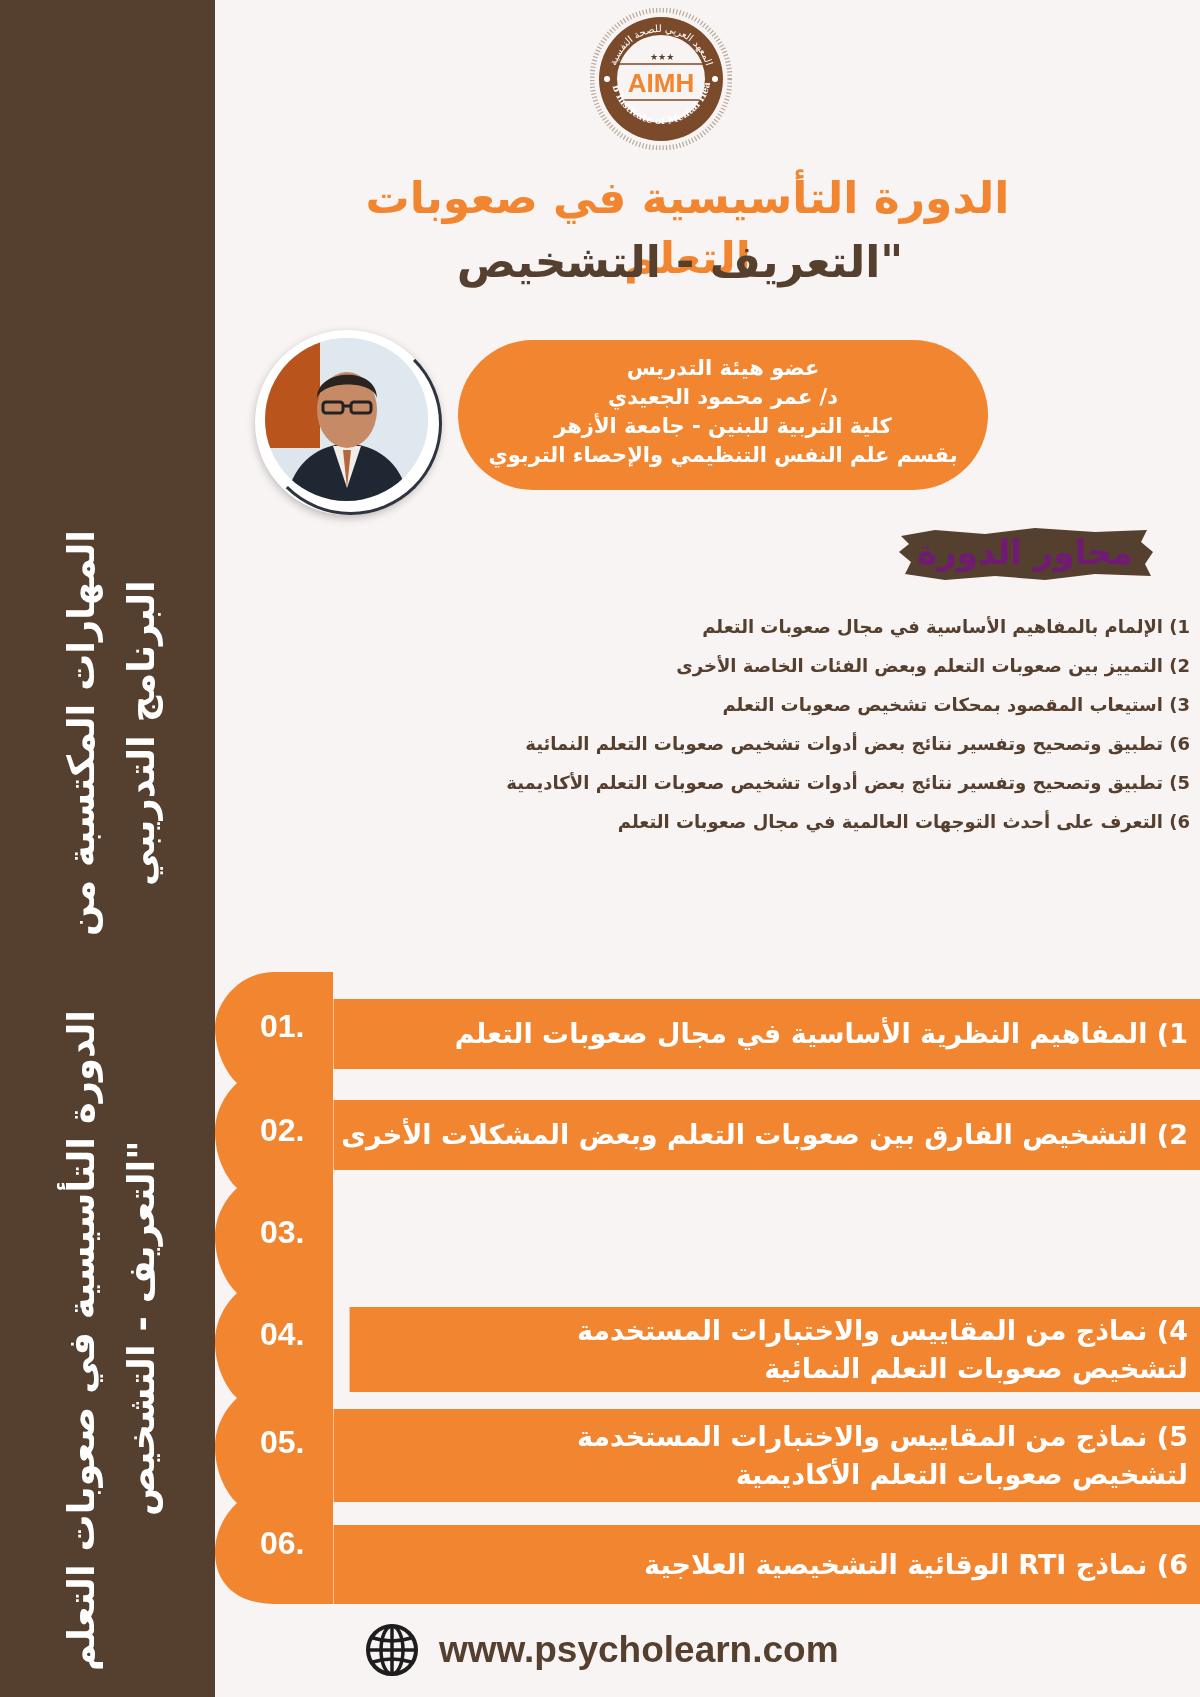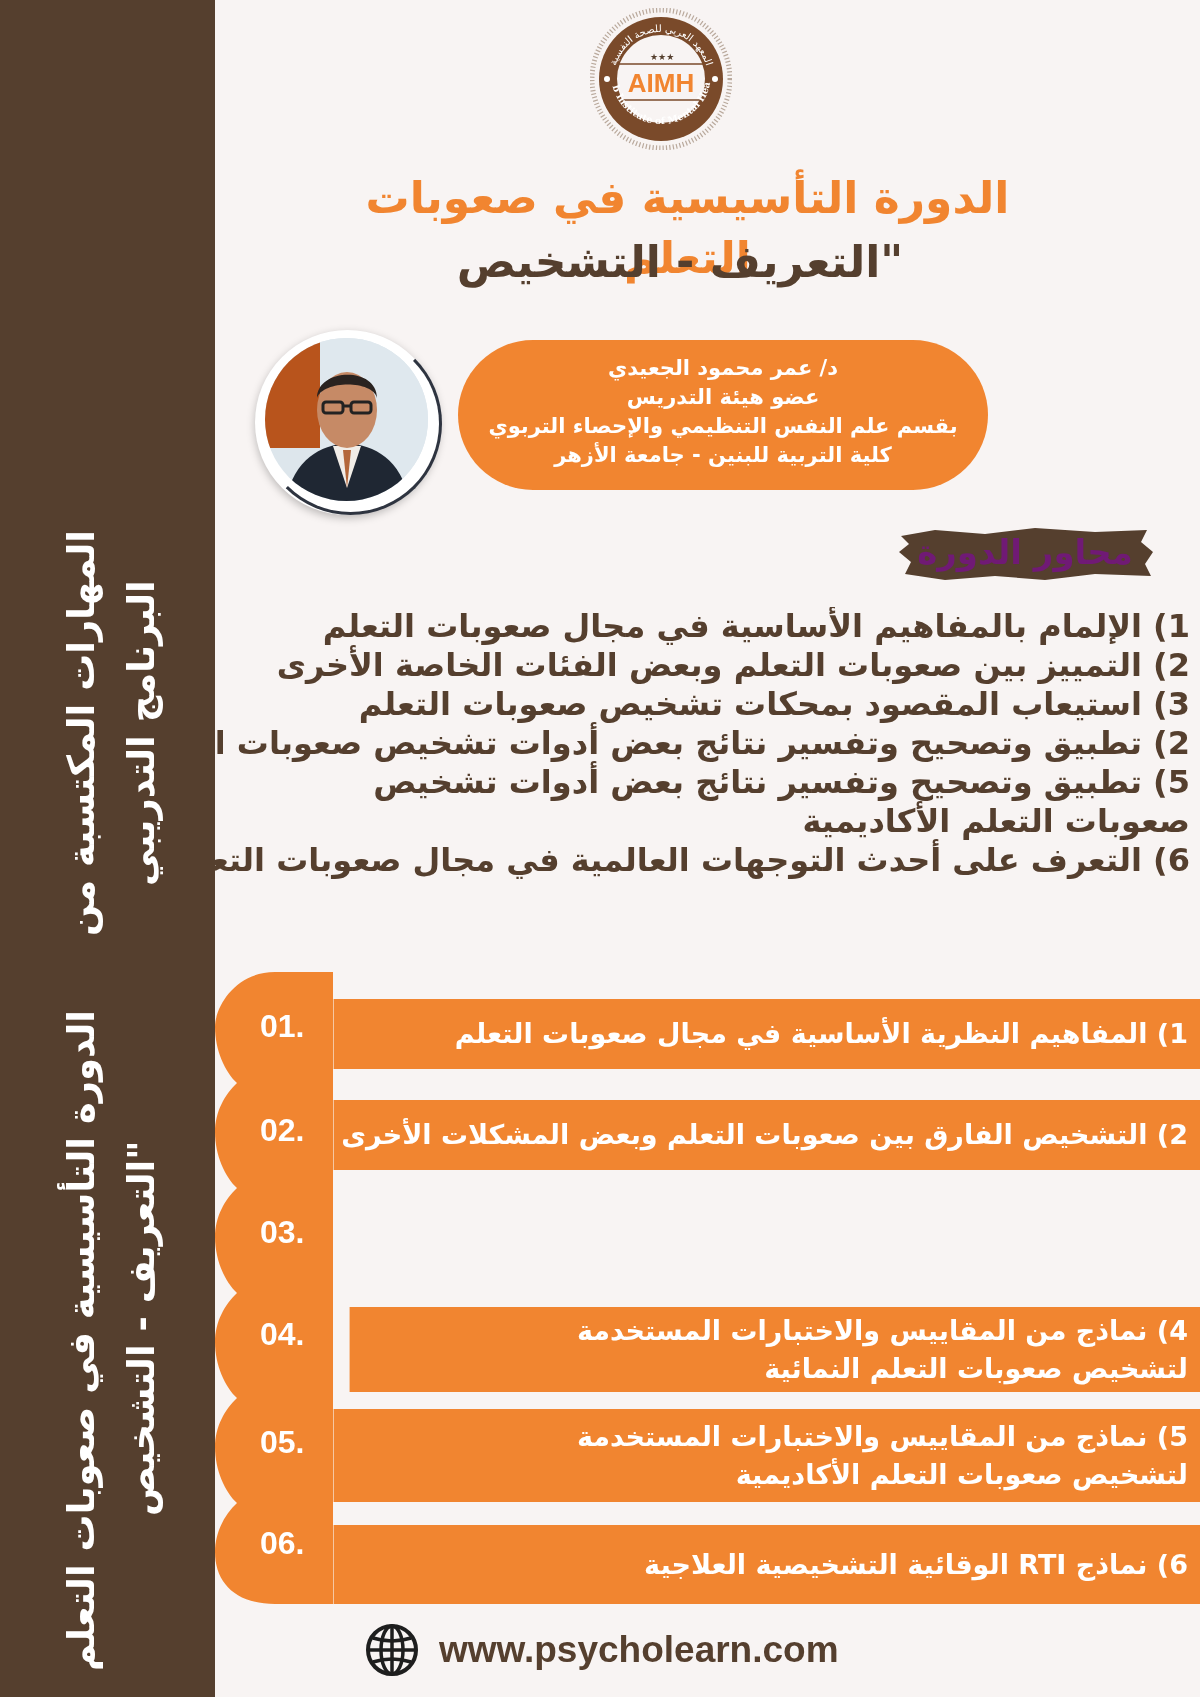--- a/index.html
+++ b/index.html
@@ -63,21 +63,21 @@
   }
   .axes-badge .brush {
     position: absolute; left: 0; top: 0; width: 100%; height: 100%;
   }
   .axes-badge .label {
     position: absolute; left: 0; right: 0; top: 6px; text-align: center;
     color: #701a75; font-weight: bold; font-size: 34px; line-height: 48px; direction: rtl;
   }
   .axes-list {
     position: absolute; left: 215px; right: 10px; top: 607px;
-    direction: rtl; color: #553f2e; font-weight: bold; font-size: 32px; line-height: 39px;
+    direction: rtl; color: #553f2e; font-weight: bold; font-size: 18px; line-height: 39px;
     overflow: hidden;
   }
   .axes-list .item { white-space: nowrap; }
   .axes-list .item.wrap { white-space: normal; padding-left: 92px; }
 
   .skills { position: absolute; left: 215px; top: 972px; width: 985px; height: 640px; }
   .bar {
     position: absolute; left: 118px; right: 0; background: #f18530;
     color: #ffffff; direction: rtl; font-weight: bold; font-size: 27px; line-height: 38px;
     display: flex; align-items: center; justify-content: flex-start;
@@ -139,38 +139,38 @@
       <path d="M52 60 C52 30 112 28 112 60 C108 42 58 42 52 60 Z" fill="#2a2320"></path>
       <rect x="58" y="64" width="20" height="11" rx="3" fill="none" stroke="#222" stroke-width="3"></rect>
       <rect x="86" y="64" width="20" height="11" rx="3" fill="none" stroke="#222" stroke-width="3"></rect>
       <line x1="78" y1="68" x2="86" y2="68" stroke="#222" stroke-width="3"></line>
     </svg>
   </div>
   <div class="photo-ring"></div>
 </div>
 
 <div class="instructor">
+  <div>عضو هيئة التدريس</div>
   <div>د/ عمر محمود الجعيدي</div>
-  <div>عضو هيئة التدريس</div>
+  <div>كلية التربية للبنين - جامعة الأزهر</div>
   <div>بقسم علم النفس التنظيمي والإحصاء التربوي</div>
-  <div>كلية التربية للبنين - جامعة الأزهر</div>
 </div>
 
 <div class="axes-badge">
   <svg class="brush" viewBox="0 0 260 62" preserveAspectRatio="none">
     <path d="M6 14 L40 8 L90 12 L140 6 L200 10 L252 8 L246 20 L258 30 L250 42 L256 54 L200 52 L150 58 L100 54 L50 58 L10 52 L16 40 L4 30 L14 22 Z" fill="#553f2e"></path>
   </svg>
   <div class="label">محاور الدورة</div>
 </div>
 
 <div class="axes-list">
   <div class="item">1) الإلمام بالمفاهيم الأساسية في مجال صعوبات التعلم</div>
   <div class="item">2) التمييز بين صعوبات التعلم وبعض الفئات الخاصة الأخرى</div>
   <div class="item">3) استيعاب المقصود بمحكات تشخيص صعوبات التعلم</div>
-  <div class="item">2) تطبيق وتصحيح وتفسير نتائج بعض أدوات تشخيص صعوبات التعلم النمائية</div>
+  <div class="item">6) تطبيق وتصحيح وتفسير نتائج بعض أدوات تشخيص صعوبات التعلم النمائية</div>
   <div class="item wrap">5) تطبيق وتصحيح وتفسير نتائج بعض أدوات تشخيص صعوبات التعلم الأكاديمية</div>
   <div class="item">6) التعرف على أحدث التوجهات العالمية في مجال صعوبات التعلم</div>
 </div>
 
 <div class="skills">
   <svg style="position:absolute;left:0;top:0;" width="118" height="632" viewBox="0 0 118 632">
     <path d="M118 0 L60 0 C20 0 0 35 0 55 C0 78 10 100 22 111
              C10 122 0 140 0 160 C0 183 10 205 22 216
              C10 227 0 245 0 265 C0 288 10 310 22 321
              C10 332 0 350 0 370 C0 393 10 415 22 426

